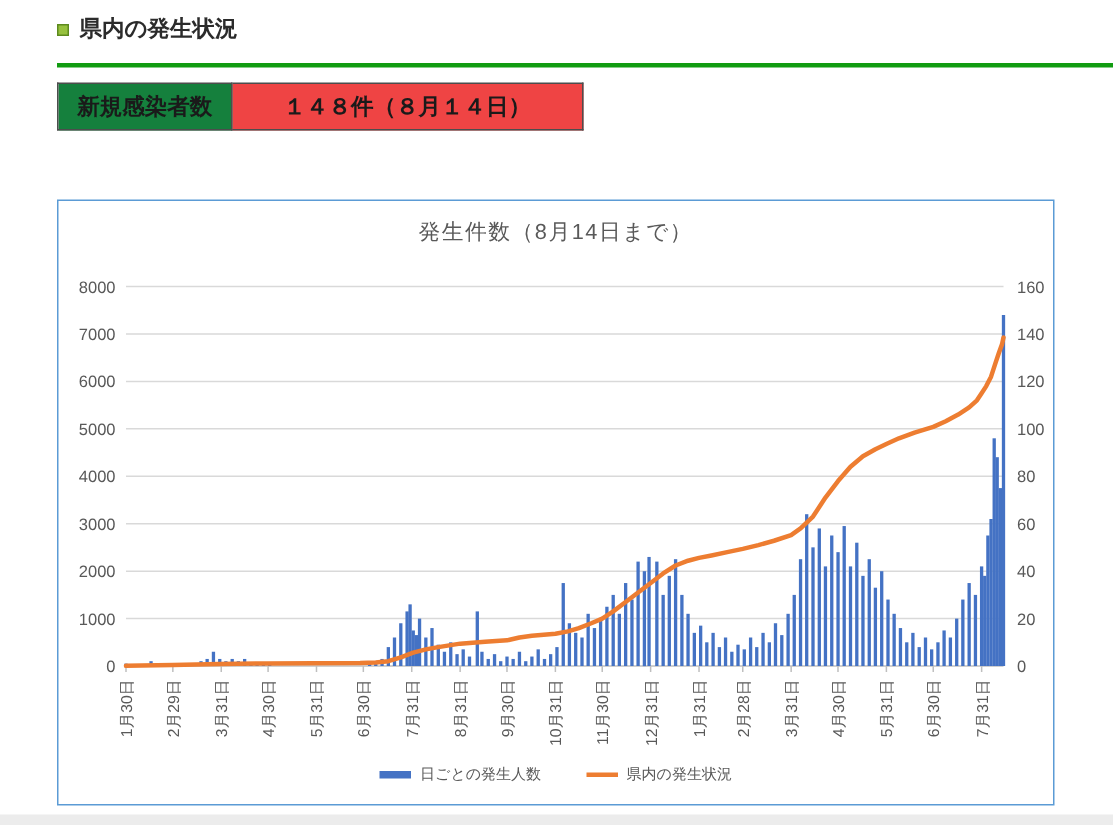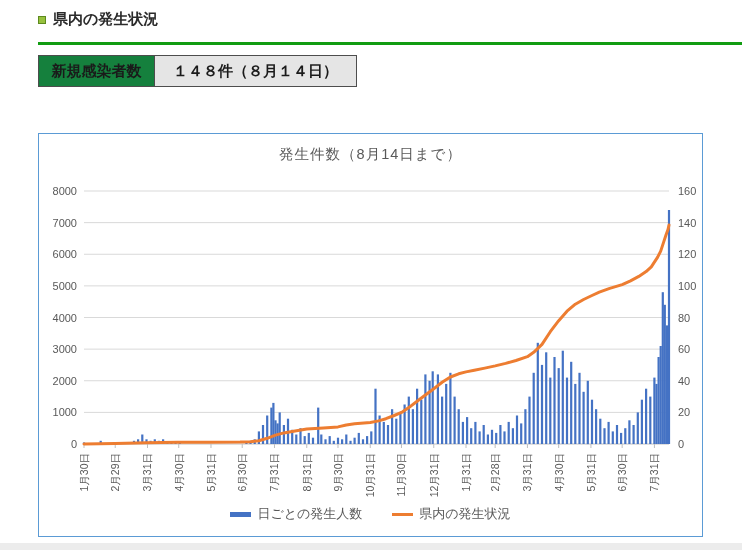--- a/index.html
+++ b/index.html
@@ -35,38 +35,38 @@
     position:absolute; left:38px; top:55px;
     border-collapse:collapse;
     font-size:15px; font-weight:bold; color:#1a1a1a;
   }
   .summary th,.summary td{
     border:1px solid #4d4d4d;
     height:31px; text-align:center; vertical-align:middle;
     padding:0 8px;
   }
   .summary th{ width:116px; background:#15803d; font-weight:bold; }
-  .summary td{ width:202px; background:#e5e5e5; }
+  .summary td{ width:234px; background:#ef4444; }
 
   
   .chart-card{
     position:absolute; left:38px; top:133px;
     width:665px; height:404px;
     border:1.5px solid #5b9bd5; background:#fff;padding-left:28px;
   }
   .chart-title{
     position:absolute; top:11px; left:0; width:100%;
     text-align:center; font-size:14.5px; color:#595959;
     letter-spacing:1px;
   }
   .chart-svg{ position:absolute; left:0; top:0; }
   .legend{
     position:absolute; bottom:13px; left:0; width:100%;
     display:flex; justify-content:center; align-items:flex-end; gap:30px;
-    font-size:13px; color:#595959;
+    font-size:10px; color:#595959;
   }
   .legend-item{ display:inline-flex; align-items:center; gap:6px; }
   .swatch-bar{ width:21px; height:5px; background:#4472c4; display:inline-block; }
   .swatch-line{ width:21px; height:3px; background:#ed7d31; display:inline-block; }
 
   .bottom-strip{
     position:absolute; left:0; bottom:0; width:742px; height:7px;
     background:#ececec;
   }
 </style>

